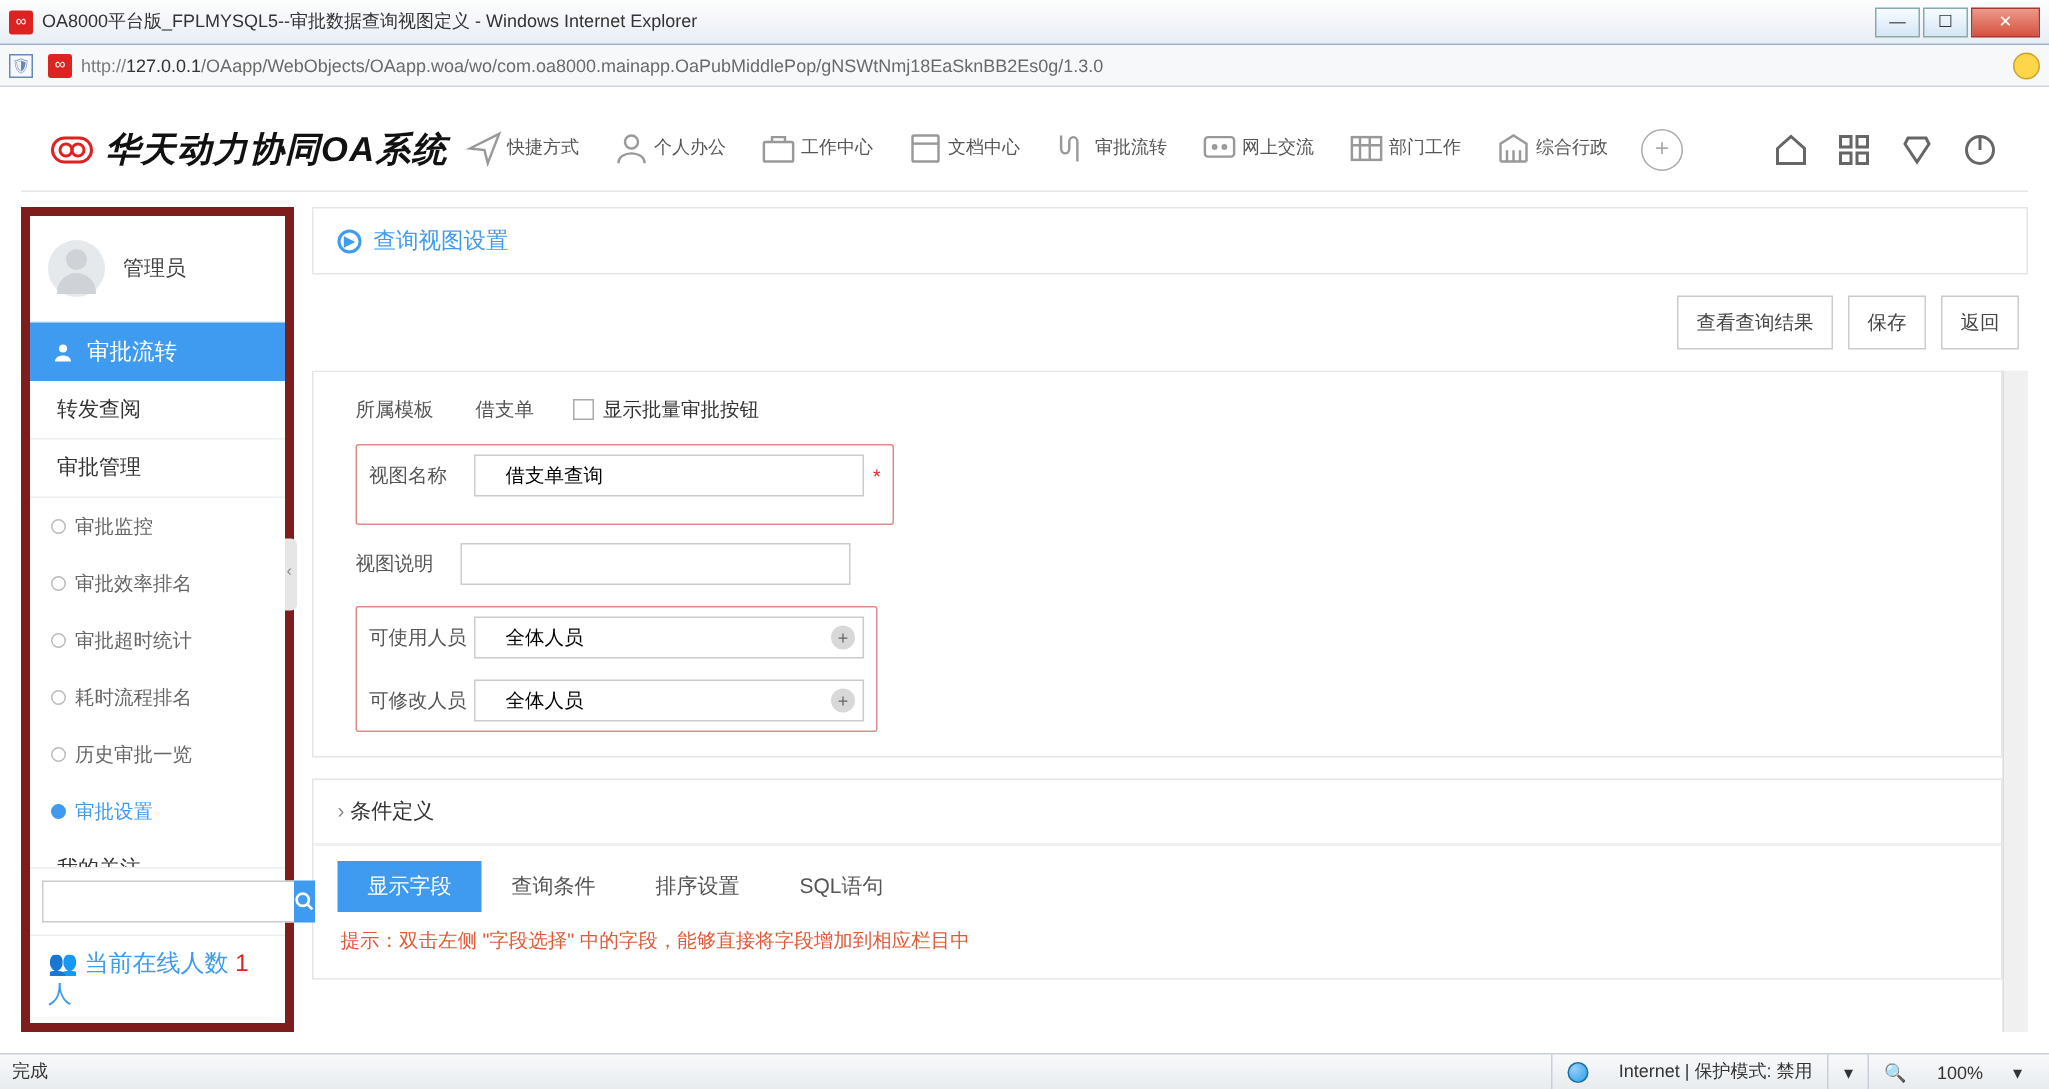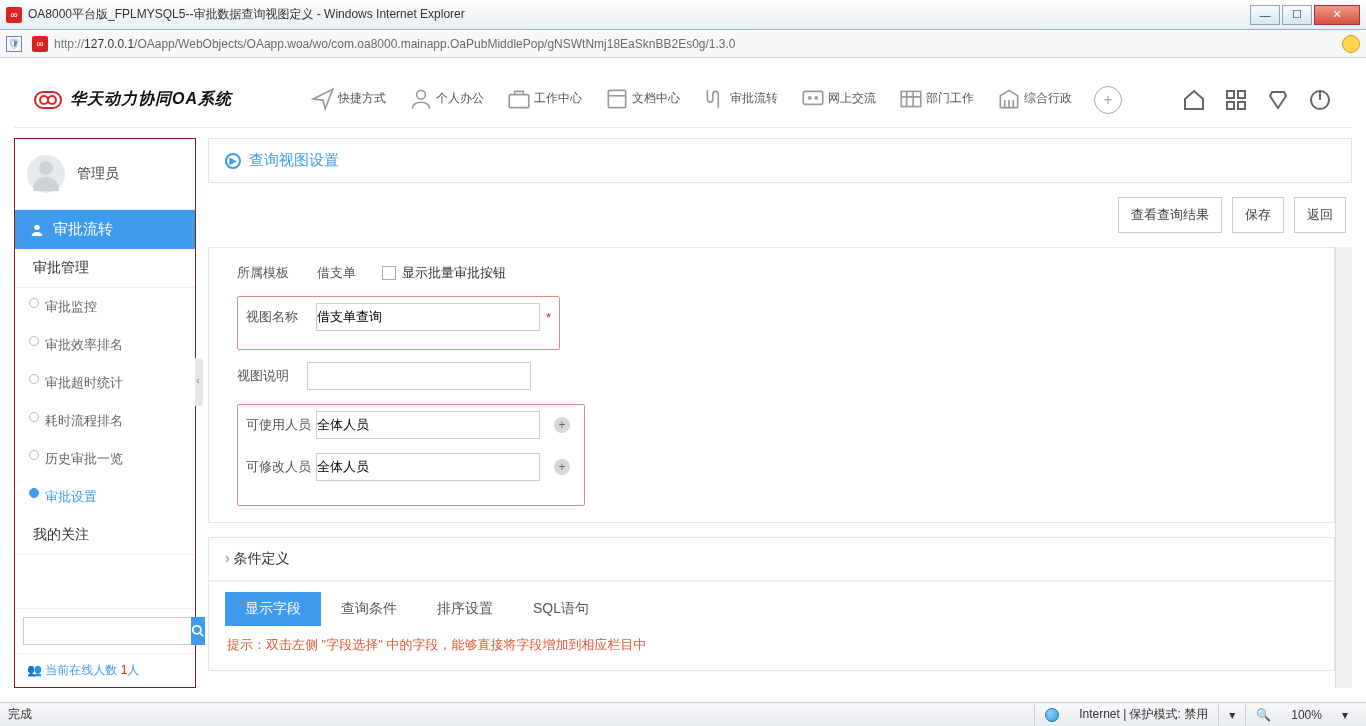--- a/index.html
+++ b/index.html
@@ -21,74 +21,74 @@
 
 
 .app { position: absolute; top: 58px; left: 0; right: 0; bottom: 24px; border: 4px solid #fff; background: #fff; }
 
 
 .topbar { height: 56px; border-bottom: 1px solid #e6e6e6; display: flex; align-items: center; padding: 0 20px; margin: 10px 10px 0 10px; }
 .logo { display: flex; align-items: center; gap: 8px; }
 .logo-icon { width: 28px; height: 18px; border: 2px solid #d22; border-radius: 10px; position: relative; }
 .logo-icon::before { content:''; position:absolute; width:6px; height:6px; border:2px solid #d22; border-radius:50%; left:3px; top:2px;}
 .logo-icon::after { content:''; position:absolute; width:6px; height:6px; border:2px solid #d22; border-radius:50%; right:3px; top:2px;}
-.logo-text { font-size: 16px; font-weight: bold; font-style: italic; color: #111; letter-spacing: 1px; }
+.logo-text { font-size: 23px; font-weight: bold; font-style: italic; color: #111; letter-spacing: 1px; }
 
 .nav-icons { margin-left: auto; display: flex; gap: 22px; align-items: flex-start; }
 .nav-item { display: flex; flex-direction: row; align-items: center; gap: 2px; cursor: pointer; color: #888; }
 .nav-item svg { width: 26px; height: 26px; stroke: #999; fill: none; stroke-width: 1.5; }
 .nav-item .lbl { font-size: 12px; color: #555; }
 .nav-plus { width: 28px; height: 28px; border: 1.5px solid #aaa; border-radius: 50%; display:flex; align-items:center; justify-content:center; color:#aaa; font-size:16px; cursor:pointer; }
 
 .right-icons { margin-left: 60px; display: flex; gap: 18px; }
 .right-icons .ri { width: 24px; height: 24px; stroke: #666; fill: none; stroke-width: 2; cursor: pointer; }
 
 
 .body { display: flex; height: calc(100% - 76px); margin: 0 10px; gap: 12px; padding-top: 10px; }
 
-.sidebar { width: 182px; border: 1px solid #7f1d1d; display: flex; flex-direction: column; background: #fff; position: relative; }
+.sidebar { width: 182px; border: 6px solid #7f1d1d; display: flex; flex-direction: column; background: #fff; position: relative; }
 .user-block { display: flex; align-items: center; padding: 16px 12px; border-bottom: 1px solid #eee; }
 .avatar { width: 38px; height: 38px; border-radius: 50%; background: #e6e9ec; margin-right: 12px; position: relative; }
 .avatar::before { content:''; position:absolute; width:14px; height:14px; border-radius:50%; background:#cfd3d8; left:12px; top:6px;}
 .avatar::after { content:''; position:absolute; width:26px; height:14px; border-radius:14px 14px 0 0; background:#cfd3d8; left:6px; bottom:2px;}
 .user-name { font-size: 14px; color: #444; }
 
 .side-header { background: #3e9bef; color: #fff; padding: 10px 14px; font-size: 15px; display: flex; align-items: center; gap: 8px; }
 .side-list { flex: 1; overflow-y: auto; }
 .side-group { padding: 10px 18px; font-size: 14px; color: #333; border-bottom: 1px solid #eee; font-weight: 500; }
-.side-item { padding: 10px 10px 10px 30px; font-size: 13px; color: #666; display: flex; gap: 10px; cursor: pointer; position: relative; }
+.side-item { padding: 10px 10px 10px 30px; font-size: 13px; color: #666; display: flex; align-items: center; gap: 10px; cursor: pointer; position: relative; }
 .side-item::before { content:''; width:8px; height:8px; border:1.5px solid #bbb; border-radius:50%; position:absolute; left:14px; }
 .side-item.active { color: #3e9bef; }
 .side-item.active::before { border-color:#3e9bef; background:#3e9bef; }
 .side-expander { position:absolute; right:-8px; top:40%; width:8px; height:48px; background:#e6e6e6; border-radius:0 4px 4px 0; cursor:pointer;}
 .side-expander::before{content:'‹'; color:#888; position:absolute; left:1px; top:16px; font-size:11px;}
 
 .side-search { display: flex; padding: 8px; gap: 0; border-top: 1px solid #eee; }
 .side-search input { flex:1; border:1px solid #ccc; height:28px; padding:0 6px; font-size:12px; border-right:none; }
 .side-search button { width:30px; height:28px; background:#3e9bef; border:none; color:#fff; cursor:pointer; display:flex; align-items:center; justify-content:center;}
-.online-row { padding: 8px 12px; font-size: 12px; color: #3e9bef; border-top:1px solid #eee; }
+.online-row { padding: 8px 12px; font-size: 16px; color: #3e9bef; border-top:1px solid #eee; }
 .online-row .cnt { color: #d22; }
 
 
 .main { flex: 1; display: flex; flex-direction: column; overflow: hidden; }
 .panel-title { border: 1px solid #e6e6e6; padding: 12px 16px; display:flex; align-items:center; gap:8px; color:#3e9bef; font-size:15px; }
 .panel-title .arrow-icon { width:16px; height:16px; border:2px solid #3e9bef; border-radius:50%; display:flex; align-items:center; justify-content:center; font-size:10px;}
 
 .btn-row { display:flex; justify-content:flex-end; gap:10px; padding: 14px 6px; }
 .btn { border:1px solid #ccc; background:#fff; padding: 8px 12px; font-size:13px; color:#444; cursor:pointer; }
 
 .section { border:1px solid #e6e6e6; margin-bottom: 14px; }
 .section-head { padding: 12px 16px; font-size: 14px; color:#333; border-bottom:1px solid #eee; }
 .section-head::before { content:'› '; color:#888; }
 .section-body { padding: 16px 28px; }
 
 .form-row { display:flex; align-items:center; margin-bottom: 14px; font-size:13px; }
 .form-row .lbl { width: 70px; color:#555; text-align: justify; }
 .form-row .val { margin-left: 10px; color:#555; }
-.form-row input[type=text] { width: 224px; height: 28px; border:1px solid #ccc; padding: 0 0; font-size:13px; }
+.form-row input[type=text] { width: 260px; height: 28px; border:1px solid #ccc; padding: 0 20px; font-size:13px; }
 .form-row .req { color:#d22; margin-left:6px; }
 .form-row .chk { width:14px; height:14px; border:1px solid #aaa; margin: 0 6px 0 26px; display:inline-block; }
 .people-input { position: relative; width: 260px; }
 .people-input input { width:100%; height:28px; border:1px solid #ccc; padding: 0 28px 0 8px; font-size:13px; }
 .people-input .plus { position:absolute; right:6px; top:6px; width:16px; height:16px; border-radius:50%; background:#d8d8d8; color:#666; font-size:12px; display:flex; align-items:center; justify-content:center; cursor:pointer;}
 
 .hl-red { border: 1px solid #e08a8a; padding: 6px 8px; border-radius: 2px; }
 
 .tabs { display:flex; gap: 0; border-top: 1px solid #eee; padding: 10px 16px 6px; }
 .tab { padding: 8px 20px; font-size:14px; color:#555; cursor:pointer; }
@@ -218,20 +218,21 @@
         <div class="user-name">管理员</div>
       </div>
       <div class="side-header">
         <svg width="16" height="16" viewBox="0 0 24 24" fill="#fff">
             <circle cx="12" cy="8" r="4"></circle>
             <path d="M4 21c0-4 4-6 8-6s8 2 8 6"></path>
           </svg>
         <span>审批流转</span>
       </div>
       <div class="side-list">
+        <div class="side-group">转发查阅</div>
         <div class="side-group">审批管理</div>
         <div class="side-item">
             <span>审批监控</span>
           </div>
         <div class="side-item">
             <span>审批效率排名</span>
           </div>
         <div class="side-item">
             <span>审批超时统计</span>
           </div>
@@ -295,21 +296,21 @@
                 <input type="text" value="" style="">
               </div>
               <div class="hl-red" style="display:inline-block;">
                 <div class="form-row">
                   <span class="lbl">可使用人员</span>
                   <div class="people-input">
                     <input type="text" value="全体人员" style="">
                     <span class="plus">+</span>
                   </div>
                 </div>
-                <div class="form-row" style="margin-bottom:18px">
+                <div class="form-row" style="margin-bottom:0">
                   <span class="lbl">可修改人员</span>
                   <div class="people-input">
                     <input type="text" value="全体人员" style="">
                     <span class="plus">+</span>
                   </div>
                 </div>
               </div>
             </div>
           </div>
 

